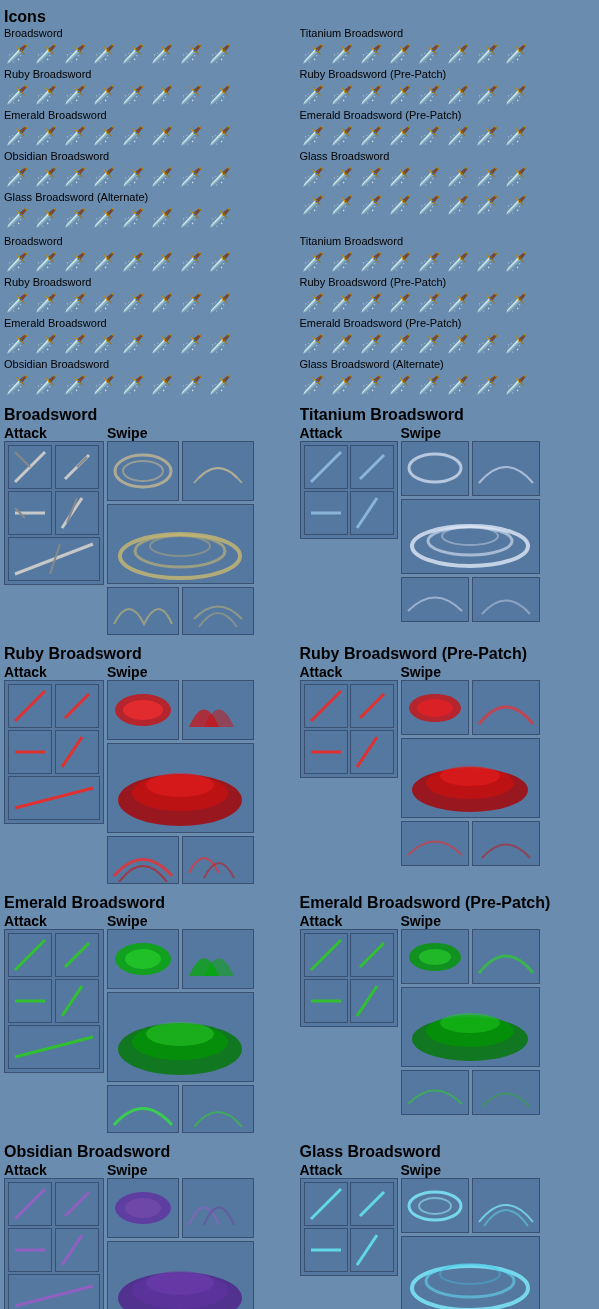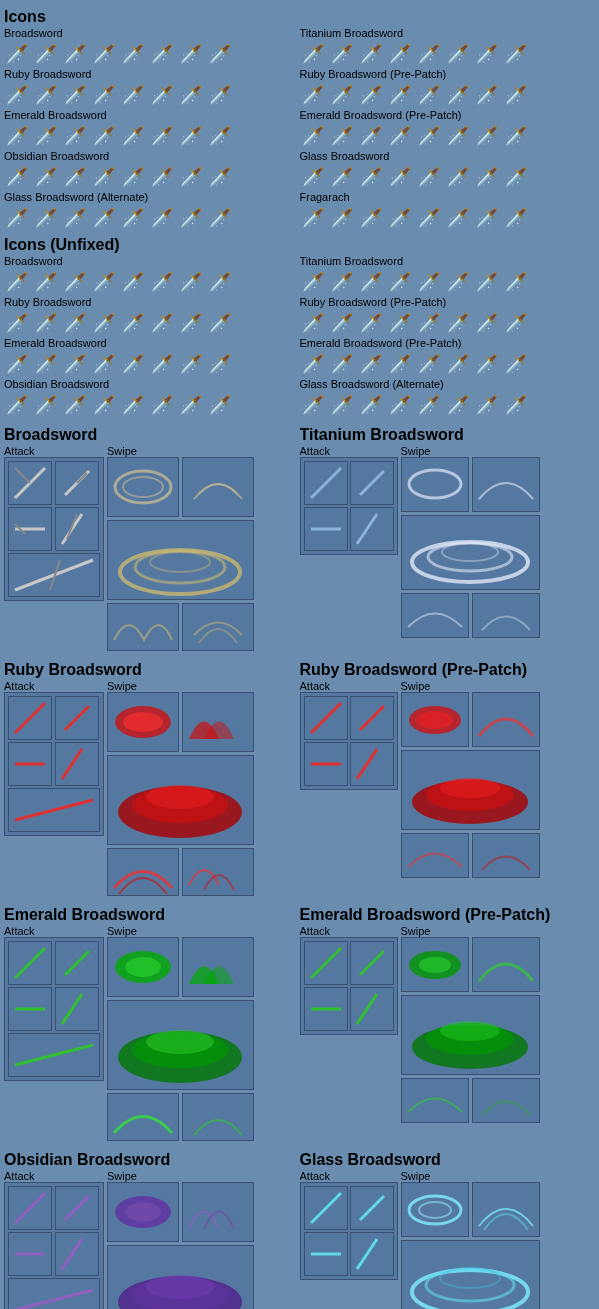--- a/index.html
+++ b/index.html
@@ -68,22 +68,22 @@
     
     .sword-broadsword { color: #c8c8c8; }
     .sword-titanium { color: #8ab4d8; }
     .sword-ruby { color: #e03030; }
     .sword-emerald { color: #30c030; }
     .sword-obsidian { color: #7050a0; }
     .sword-glass { color: #a0e0f0; }
     .sword-fragarach { color: #e08030; }
 
     .panel-label {
-      font-weight: normal;
-      font-size: 11px;
+      font-weight: bold;
+      font-size: 14px;
       color: #000;
     }
 
     .frame-box {
       background: #5578a0;
       border: 1px solid #3a5070;
       display: flex;
       align-items: center;
       justify-content: center;
     }
@@ -221,37 +221,35 @@
           <span class="sprite-icon sword-glass">🗡️</span>
           <span class="sprite-icon sword-glass">🗡️</span>
           <span class="sprite-icon sword-glass">🗡️</span>
           <span class="sprite-icon sword-glass">🗡️</span>
           <span class="sprite-icon sword-glass">🗡️</span>
           <span class="sprite-icon sword-glass">🗡️</span>
           <span class="sprite-icon sword-glass">🗡️</span>
         </div>
       </div>
       <div class="col-half">
-        <div class="sub-label">Fragarach</div>
         <div class="icons-sprite-row">
           <span class="sprite-icon sword-fragarach">🗡️</span>
           <span class="sprite-icon sword-fragarach">🗡️</span>
           <span class="sprite-icon sword-fragarach">🗡️</span>
           <span class="sprite-icon sword-fragarach">🗡️</span>
           <span class="sprite-icon sword-fragarach">🗡️</span>
           <span class="sprite-icon sword-fragarach">🗡️</span>
           <span class="sprite-icon sword-fragarach">🗡️</span>
           <span class="sprite-icon sword-fragarach">🗡️</span>
         </div>
       </div>
     </div>
   </div>
 
   <div class="divider-section">
-    <div class="section-label">Icons (Unfixed)</div>
 
     <div class="two-col">
       <div class="col-half">
         <div class="sub-label">Broadsword</div>
         <div class="icons-sprite-row">
           <span class="sprite-icon sword-broadsword">🗡️</span>
           <span class="sprite-icon sword-broadsword">🗡️</span>
           <span class="sprite-icon sword-broadsword">🗡️</span>
           <span class="sprite-icon sword-broadsword">🗡️</span>
           <span class="sprite-icon sword-broadsword">🗡️</span>

